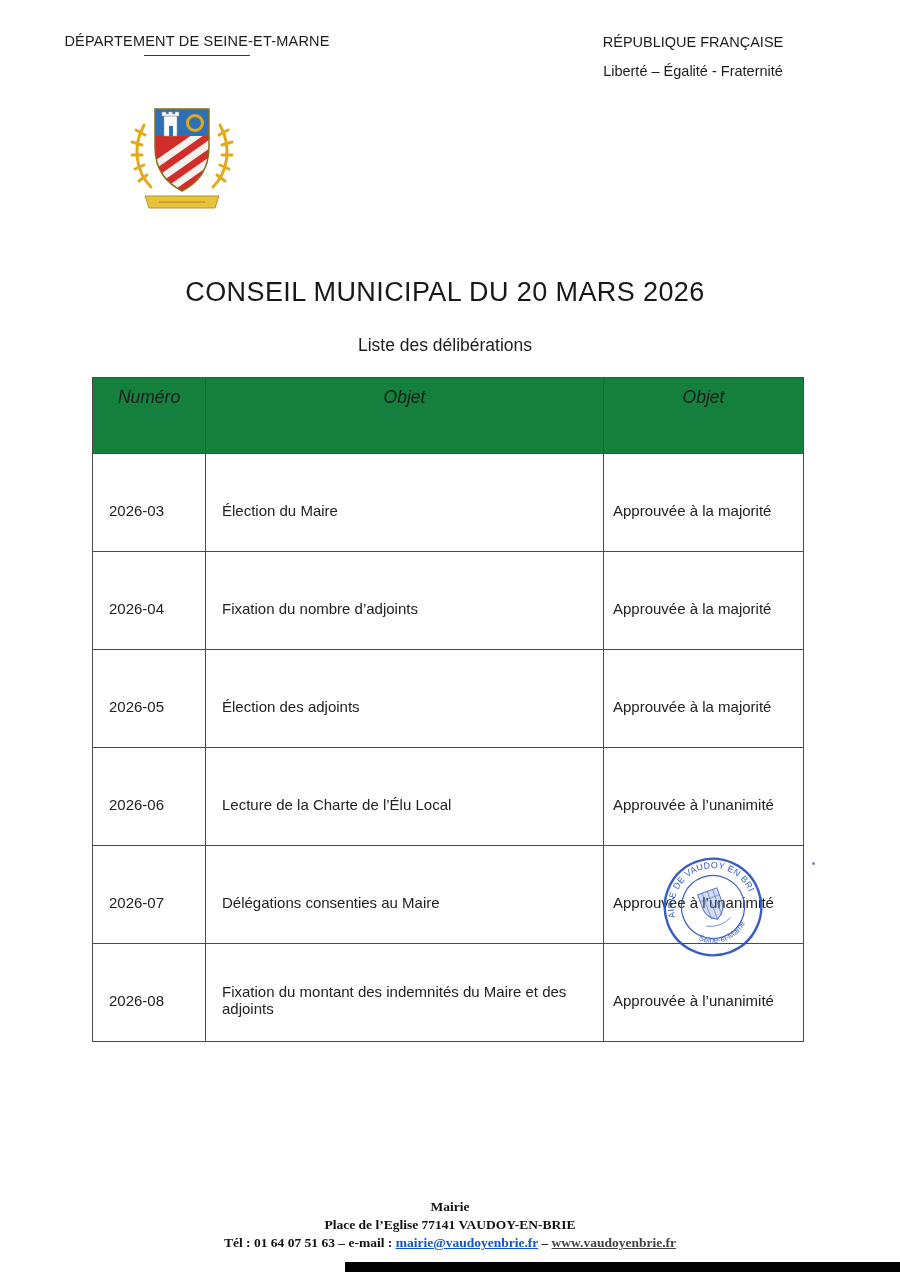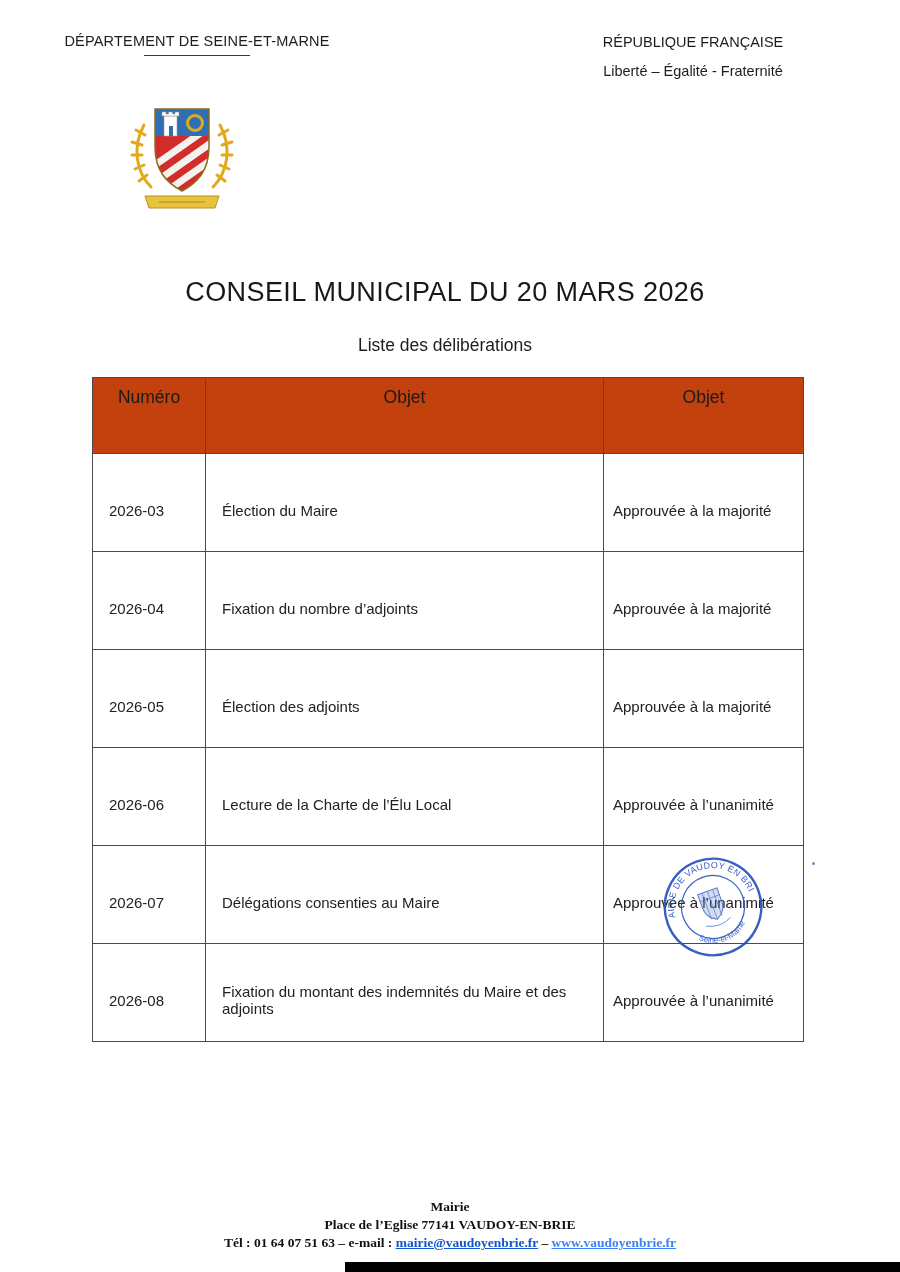--- a/index.html
+++ b/index.html
@@ -127,21 +127,21 @@
 <div class="title">CONSEIL MUNICIPAL DU 20 MARS 2026</div>
 <div class="subtitle">Liste des délibérations</div>
 
 <table class="delib">
   <colgroup>
     <col style="width:113px">
     <col style="width:398px">
     <col style="width:200px">
   </colgroup>
   <thead>
-    <tr style="background: #c2410c;">
+    <tr style="background: #15803d; font-style: italic;">
       <th>Numéro</th>
       <th>Objet</th>
       <th>Objet</th>
     </tr>
   </thead>
   <tbody>
     <tr>
       <td>2026-03</td>
       <td>Élection du Maire</td>
       <td class="vote-cell">Approuvée à la majorité</td>
@@ -196,17 +196,17 @@
       <path d="M41,72 q14,7 28,0" stroke-width="0.8"></path>
     </g>
   </svg>
 </div>
 <div class="stamp-dot"></div>
 
 <div class="footer">
   <div>Mairie</div>
   <div>Place de l’Eglise 77141 VAUDOY-EN-BRIE</div>
   <div>
-    <span>Tél : 01 64 07 51 63 – e-mail : </span><a style="color: rgb(17, 85, 204);">mairie@vaudoyenbrie.fr</a><span> – </span><a style="color: #3b82f6; text-align: right;">www.vaudoyenbrie.fr</a>
+    <span>Tél : 01 64 07 51 63 – e-mail : </span><a style="color: rgb(17, 85, 204);">mairie@vaudoyenbrie.fr</a><span> – </span><a style="color: #404040; text-align: right;">www.vaudoyenbrie.fr</a>
   </div>
 </div>
 
 <div class="scan-bar"></div>
 
 </body></html>

